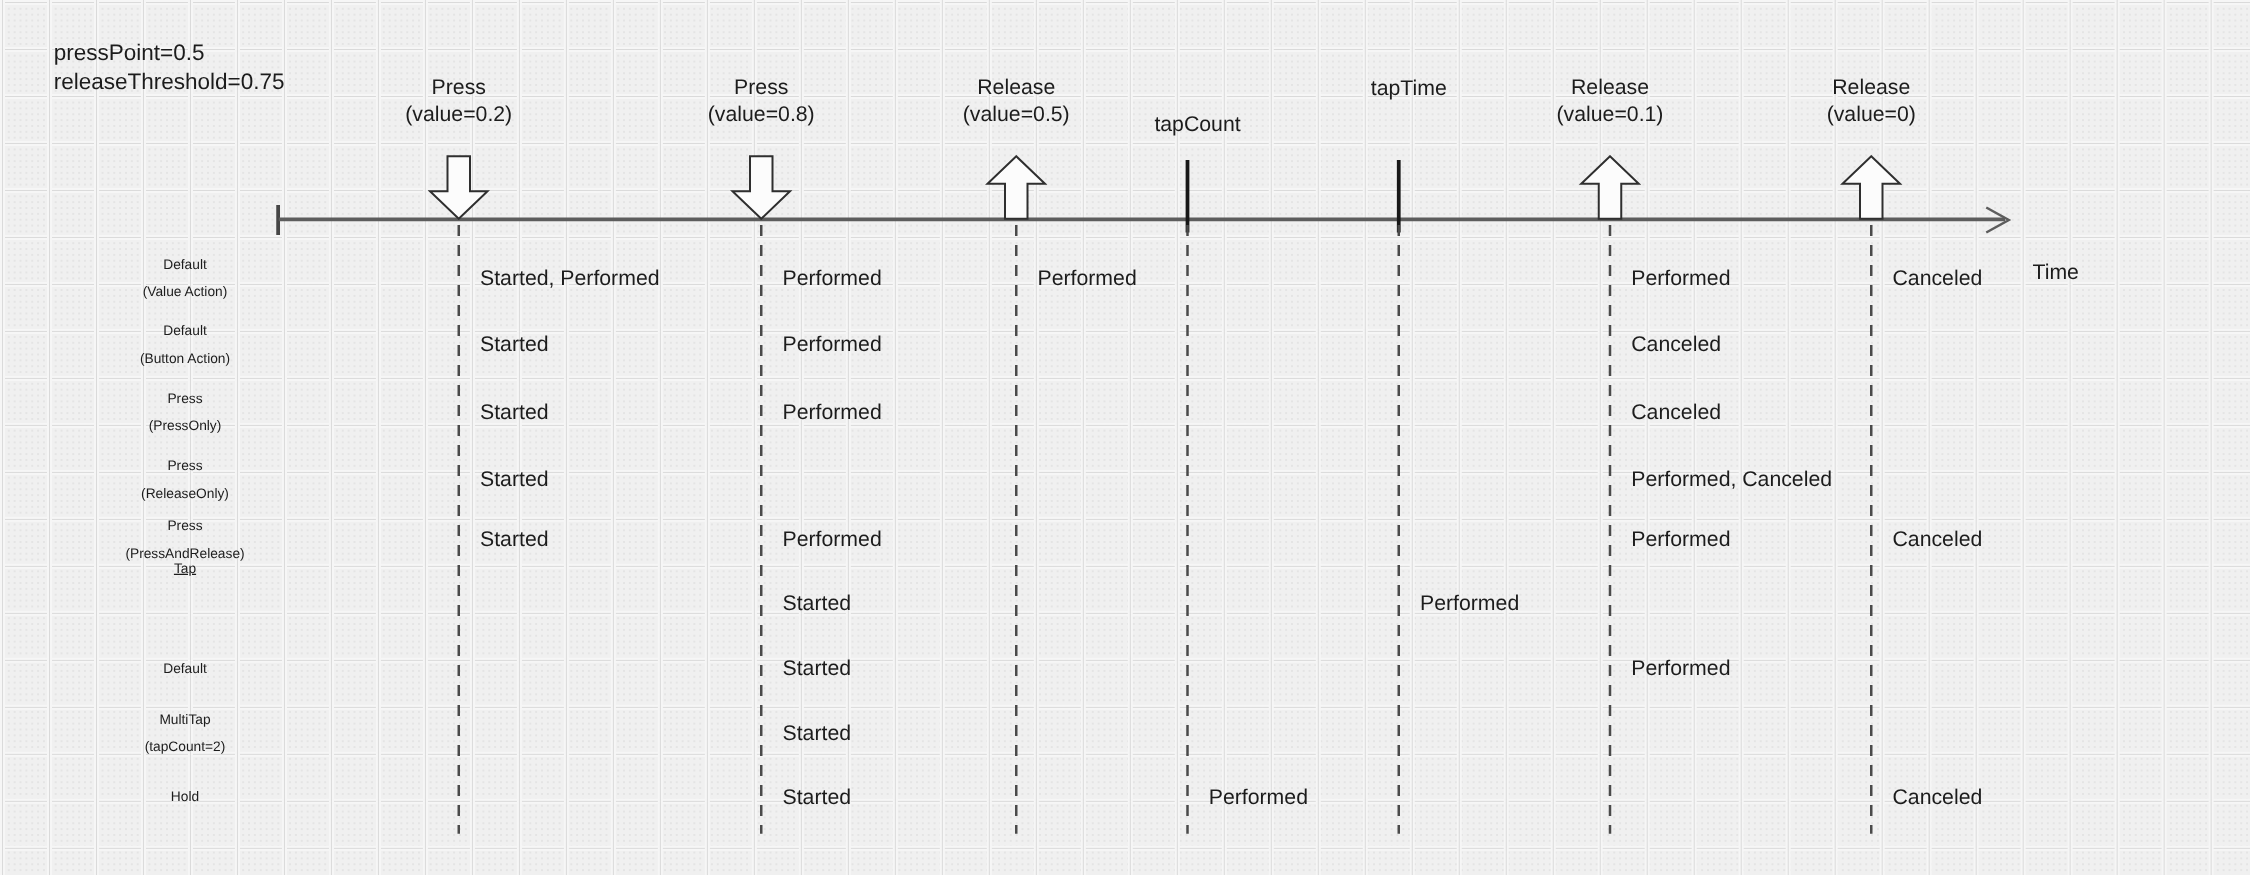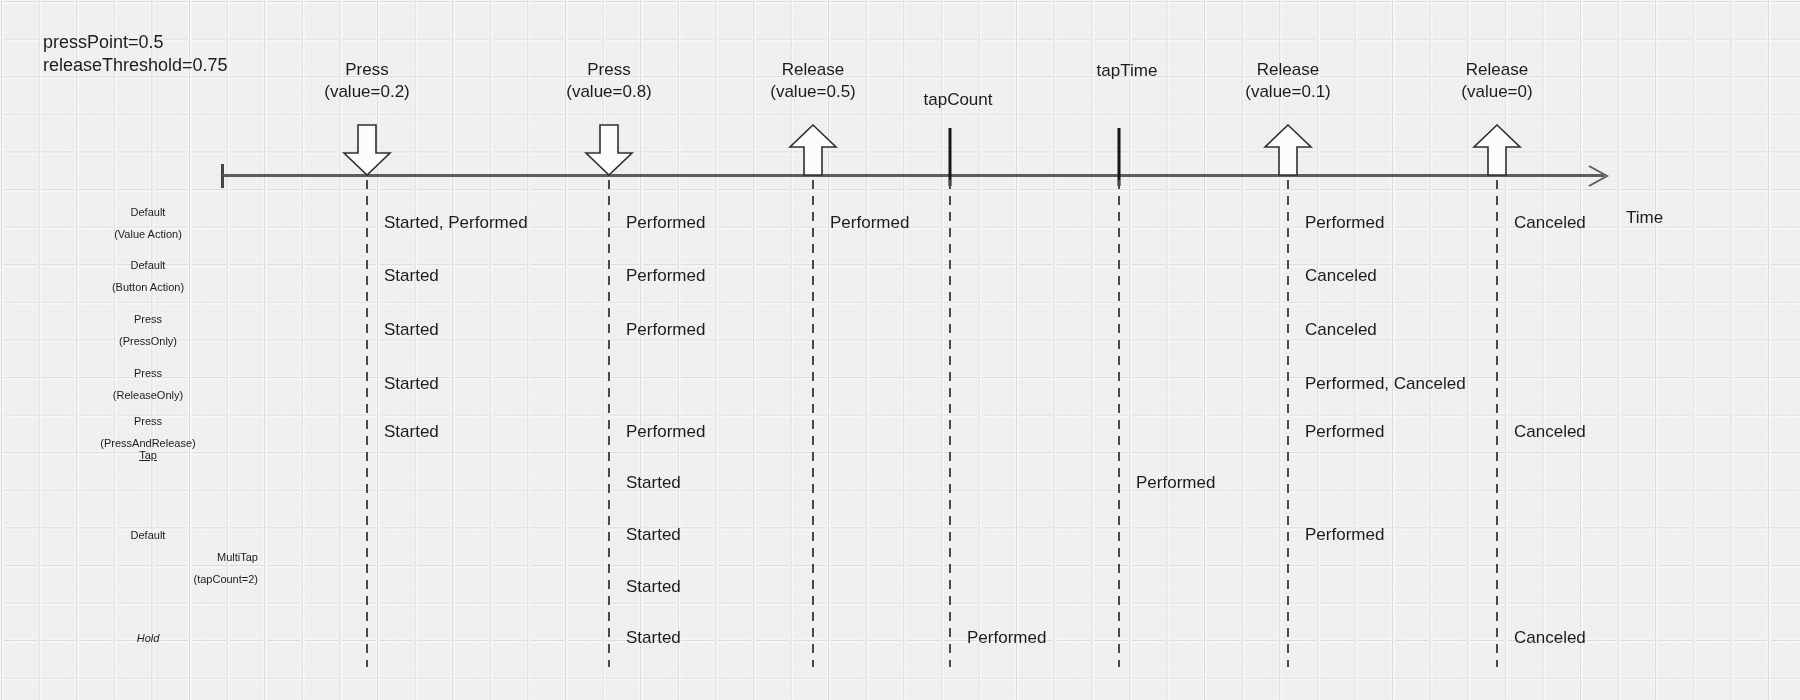--- a/index.html
+++ b/index.html
@@ -157,26 +157,26 @@
       <div class="row-label" style="top: 455px; text-decoration: underline;">
         <div>Tap</div>
       </div>
       <div class="cell" style="left: 626px; top: 483px;">Started</div>
       <div class="cell" style="left: 1136px; top: 483px;">Performed</div>
       <div class="row-label" style="top: 535px;">
         <div>Default</div>
       </div>
       <div class="cell" style="left: 626px; top: 535px;">Started</div>
       <div class="cell" style="left: 1305px; top: 535px;">Performed</div>
-      <div class="row-label" style="top: 568px; text-align: right;">
+      <div class="row-label" style="top: 587px;">
         <div>MultiTap</div>
         <div>(tapCount=2)</div>
       </div>
       <div class="cell" style="left: 626px; top: 587px;">Started</div>
-      <div class="row-label" style="top: 638px; font-style: italic;">
+      <div class="row-label" style="top: 638px;">
         <div>Hold</div>
       </div>
       <div class="cell" style="left: 626px; top: 638px;">Started</div>
       <div class="cell" style="left: 967px; top: 638px;">Performed</div>
       <div class="cell" style="left: 1514px; top: 638px;">Canceled</div>
     </div>
 
 </div>
 
 </body></html>

